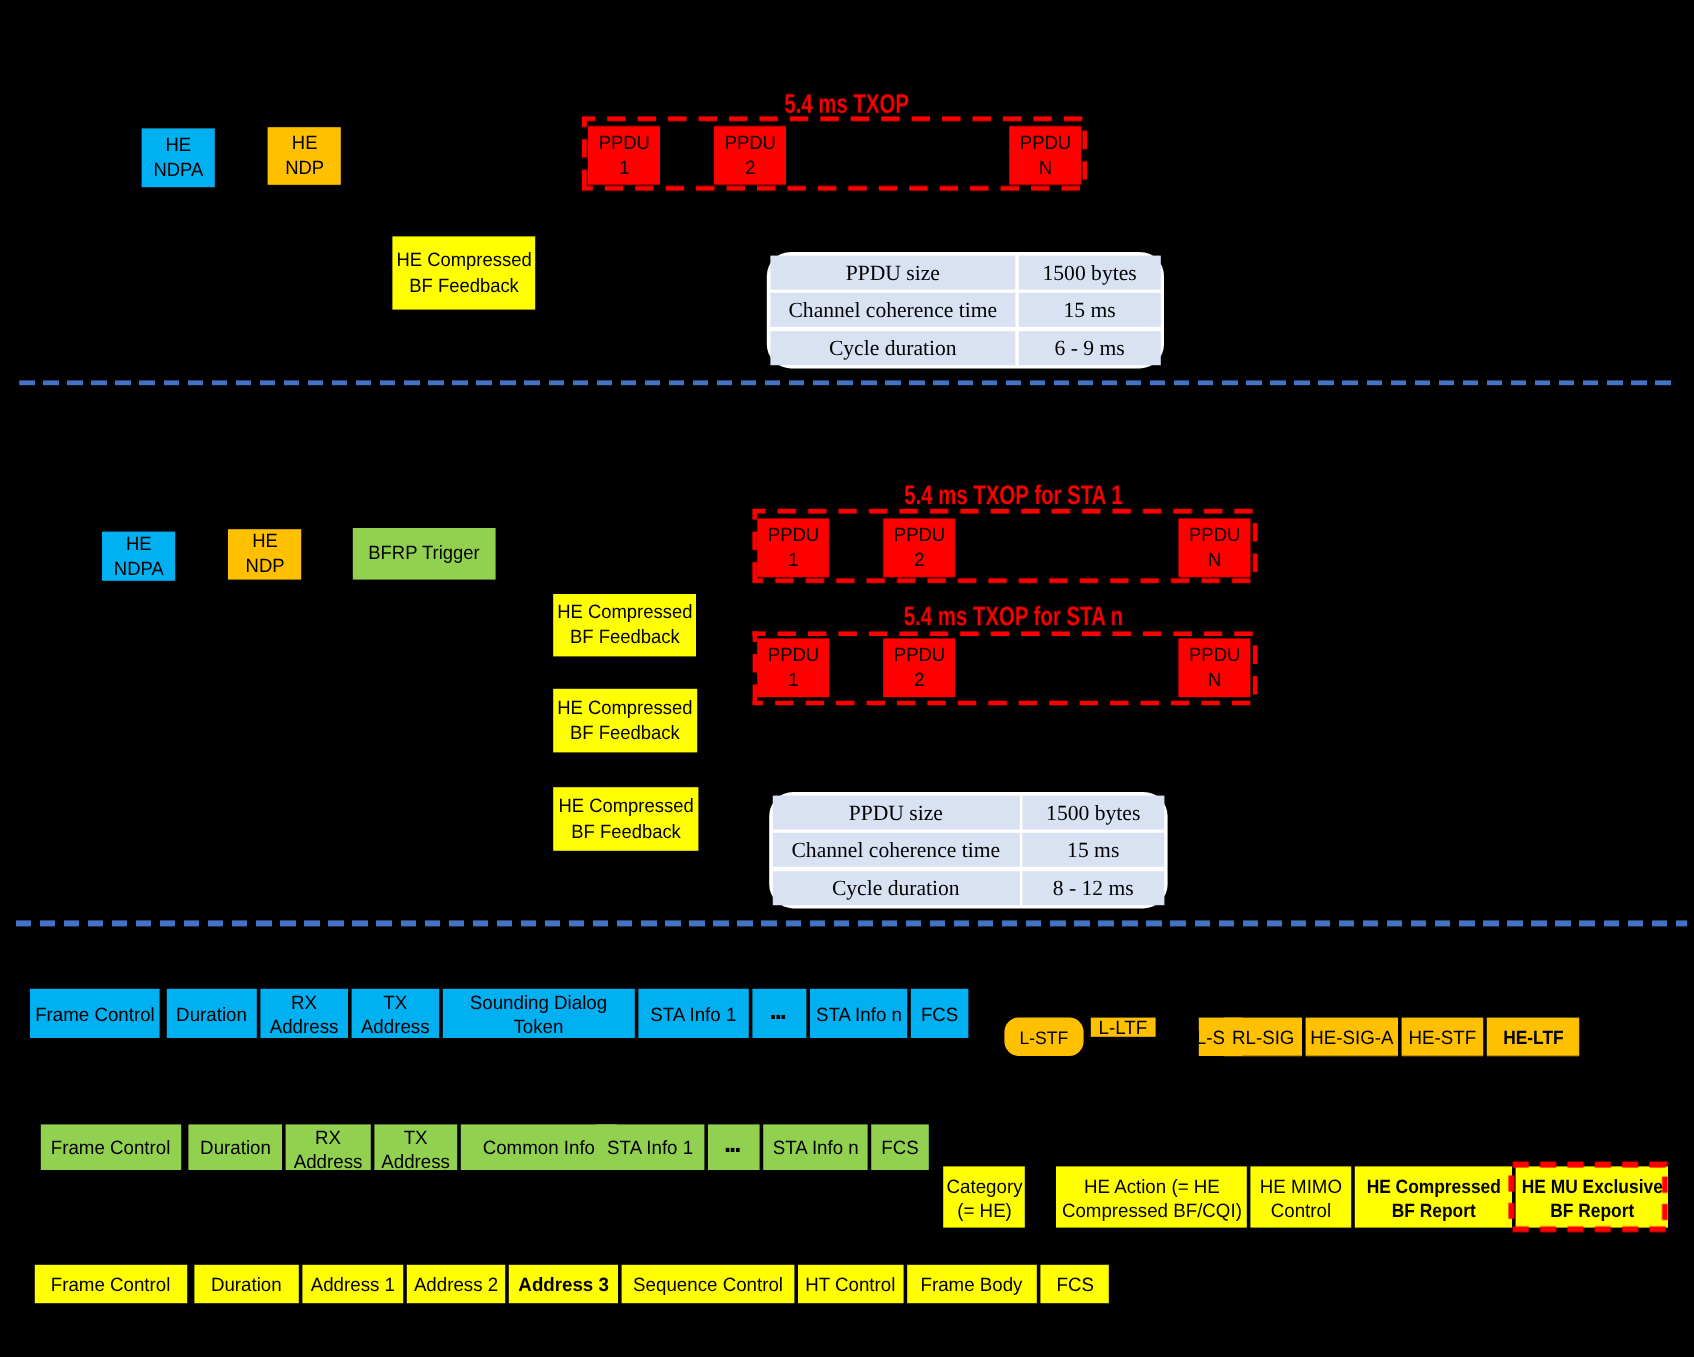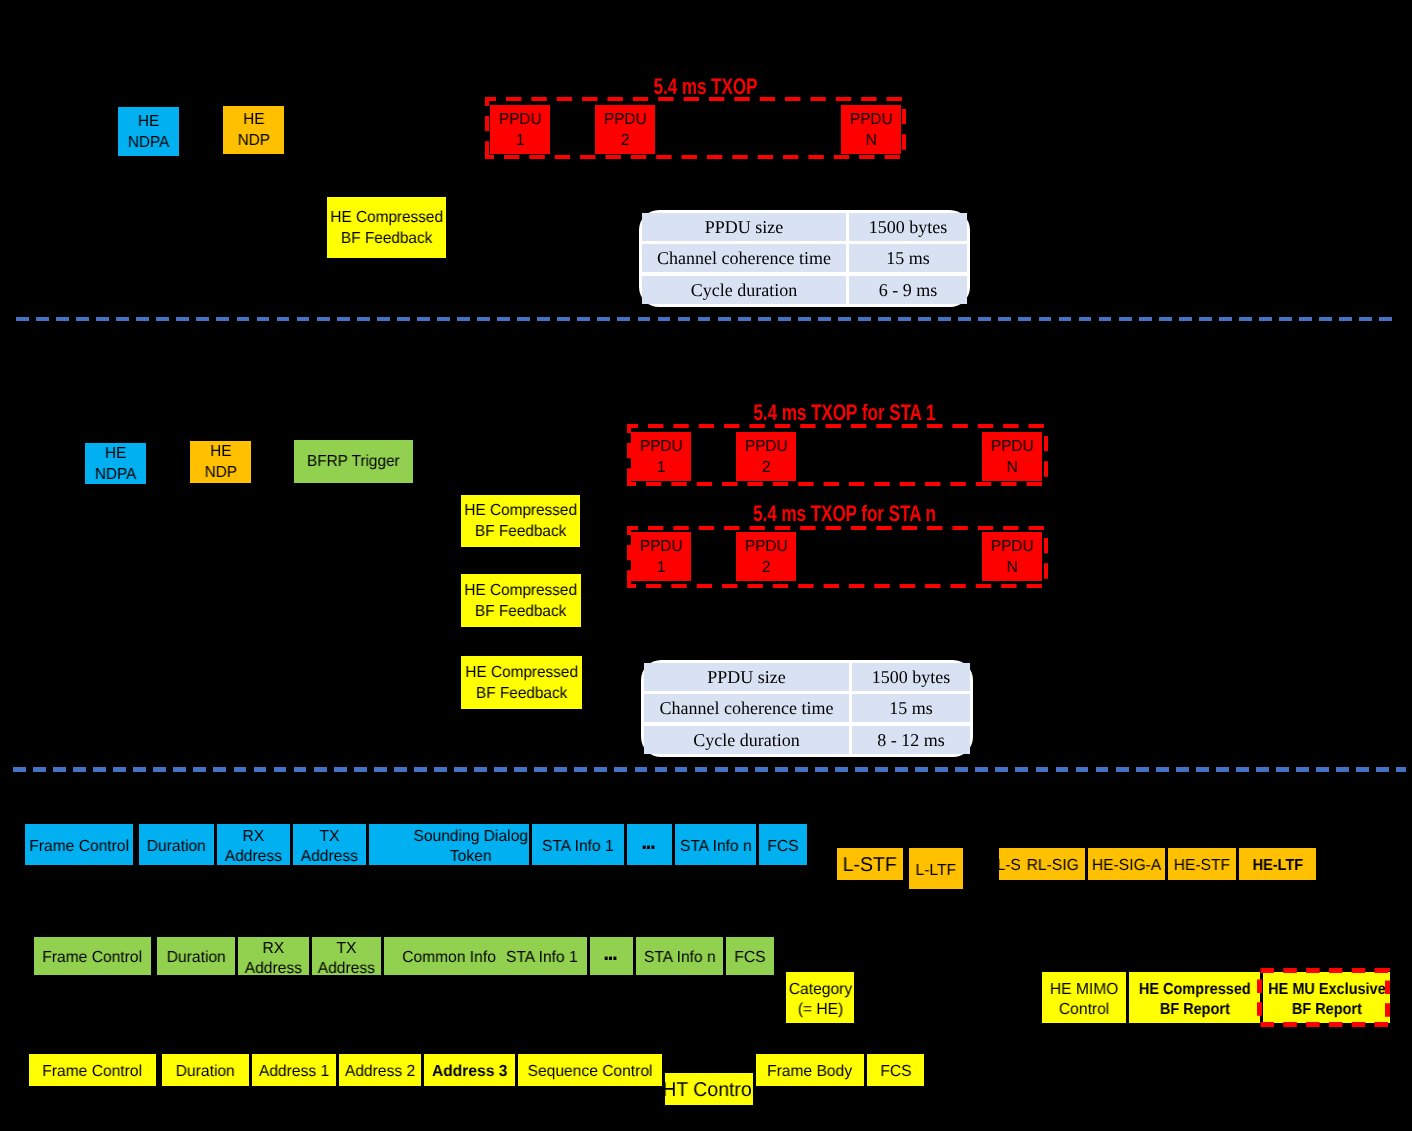--- a/index.html
+++ b/index.html
@@ -164,41 +164,41 @@
       <span>Duration</span>
     </div>
     <div class="abs fcell" style="left: 214px; top: 824px; width: 73px; height: 41px; background: rgb(0, 176, 240); font-size: 16px; font-weight: normal;">
       <span>RX
 Address</span>
     </div>
     <div class="abs fcell" style="left: 290px; top: 824px; width: 73px; height: 41px; background: rgb(0, 176, 240); font-size: 16px; font-weight: normal;">
       <span>TX
 Address</span>
     </div>
-    <div class="abs fcell" style="left: 366px; top: 824px; width: 160px; height: 41px; background: rgb(0, 176, 240); font-size: 16px; font-weight: normal; justify-content: flex-end;">
+    <div class="abs fcell" style="left: 366px; top: 824px; width: 160px; height: 41px; background: rgb(0, 176, 240); font-size: 16px; font-weight: normal;">
       <span>Sounding Dialog
 Token</span>
     </div>
     <div class="abs fcell" style="left: 529px; top: 824px; width: 92px; height: 41px; background: rgb(0, 176, 240); font-size: 16px; font-weight: normal;">
       <span>STA Info 1</span>
     </div>
     <div class="abs fcell dots" style="left: 624px; top: 824px; width: 45px; height: 41px; background: rgb(0, 176, 240); font-size: 16px; font-weight: normal;">
       <span>...</span>
     </div>
     <div class="abs fcell" style="left: 672px; top: 824px; width: 81px; height: 41px; background: rgb(0, 176, 240); font-size: 16px; font-weight: normal;">
       <span>STA Info n</span>
     </div>
     <div class="abs fcell" style="left: 756px; top: 824px; width: 48px; height: 41px; background: rgb(0, 176, 240); font-size: 16px; font-weight: normal;">
       <span>FCS</span>
     </div>
     <div class="abs strip" style="left: 837px; top: 848px; height: 32px; width: 1px;"></div>
-    <div class="abs fcell" style="left: 837px; top: 848px; width: 66px; height: 32px; background: rgb(255, 192, 0); font-size: 20px; font-weight: normal;">
+    <div class="abs fcell" style="left: 837px; top: 848px; width: 66px; height: 32px; background: rgb(255, 192, 0); font-size: 15px; font-weight: normal; border-radius: 12px;">
       <span>L-STF</span>
     </div>
-    <div class="abs fcell" style="left: 906px; top: 848px; width: 54px; height: 41px; background: rgb(255, 192, 0); font-size: 16px; font-weight: normal;">
+    <div class="abs fcell" style="left: 906px; top: 848px; width: 54px; height: 16px; background: rgb(255, 192, 0); font-size: 16px; font-weight: normal;">
       <span>L-LTF</span>
     </div>
     <div class="abs fcell" style="left: 963px; top: 848px; width: 36px; height: 32px; background: rgb(255, 192, 0); font-size: 16px; font-weight: normal; margin-left: 36px;">
       <span>L-SIG</span>
     </div>
     <div class="abs fcell" style="left: 1017px; top: 848px; width: 65px; height: 32px; background: rgb(255, 192, 0); font-size: 16px; font-weight: normal;">
       <span>RL-SIG</span>
     </div>
     <div class="abs fcell" style="left: 1085px; top: 848px; width: 77px; height: 32px; background: rgb(255, 192, 0); font-size: 16px; font-weight: normal;">
       <span>HE-SIG-A</span>
@@ -236,20 +236,24 @@
     <div class="abs fcell" style="left: 633px; top: 937px; width: 87px; height: 38px; background: rgb(146, 208, 80); font-size: 16px; font-weight: normal;">
       <span>STA Info n</span>
     </div>
     <div class="abs fcell" style="left: 723px; top: 937px; width: 48px; height: 38px; background: rgb(146, 208, 80); font-size: 16px; font-weight: normal;">
       <span>FCS</span>
     </div>
     <div class="abs strip" style="left: 786px; top: 972px; height: 51px; width: 1px;"></div>
     <div class="abs fcell" style="left: 786px; top: 972px; width: 68px; height: 51px; background: rgb(255, 255, 0); font-size: 16px; font-weight: normal;">
       <span>Category
 (= HE)</span>
+    </div>
+    <div class="abs fcell" style="left: 877px; top: 972px; width: 159px; height: 51px; background: rgb(255, 255, 0); font-size: 16px; font-weight: normal;">
+      <span>HE Action (= HE
+Compressed BF/CQI)</span>
     </div>
     <div class="abs fcell" style="left: 1039px; top: 972px; width: 84px; height: 51px; background: rgb(255, 255, 0); font-size: 16px; font-weight: normal;">
       <span>HE MIMO
 Control</span>
     </div>
     <div class="abs fcell bold" style="left: 1126px; top: 972px; width: 131px; height: 51px; background: rgb(255, 255, 0); font-size: 16px; font-weight: bold;">
       <span>HE Compressed
 BF Report</span>
     </div>
     <div class="abs fcell bold" style="left: 1260px; top: 972px; width: 127px; height: 51px; background: rgb(255, 255, 0); font-size: 16px; font-weight: bold;">
@@ -274,21 +278,21 @@
     </div>
     <div class="abs fcell" style="left: 336px; top: 1054px; width: 82px; height: 32px; background: rgb(255, 255, 0); font-size: 16px; font-weight: normal;">
       <span>Address 2</span>
     </div>
     <div class="abs fcell" style="left: 421px; top: 1054px; width: 91px; height: 32px; background: rgb(255, 255, 0); font-size: 16px; font-weight: bold;">
       <span>Address 3</span>
     </div>
     <div class="abs fcell" style="left: 515px; top: 1054px; width: 144px; height: 32px; background: rgb(255, 255, 0); font-size: 16px; font-weight: normal;">
       <span>Sequence Control</span>
     </div>
-    <div class="abs fcell" style="left: 662px; top: 1054px; width: 88px; height: 32px; background: rgb(255, 255, 0); font-size: 20px; font-weight: normal; margin-top: 19px;">
+    <div class="abs fcell" style="left: 662px; top: 1054px; width: 88px; height: 32px; background: rgb(255, 255, 0); font-size: 16px; font-weight: normal;">
       <span>HT Control</span>
     </div>
     <div class="abs fcell" style="left: 753px; top: 1054px; width: 108px; height: 32px; background: rgb(255, 255, 0); font-size: 16px; font-weight: normal;">
       <span>Frame Body</span>
     </div>
     <div class="abs fcell" style="left: 864px; top: 1054px; width: 57px; height: 32px; background: rgb(255, 255, 0); font-size: 16px; font-weight: normal;">
       <span>FCS</span>
     </div>
   </div>
 

